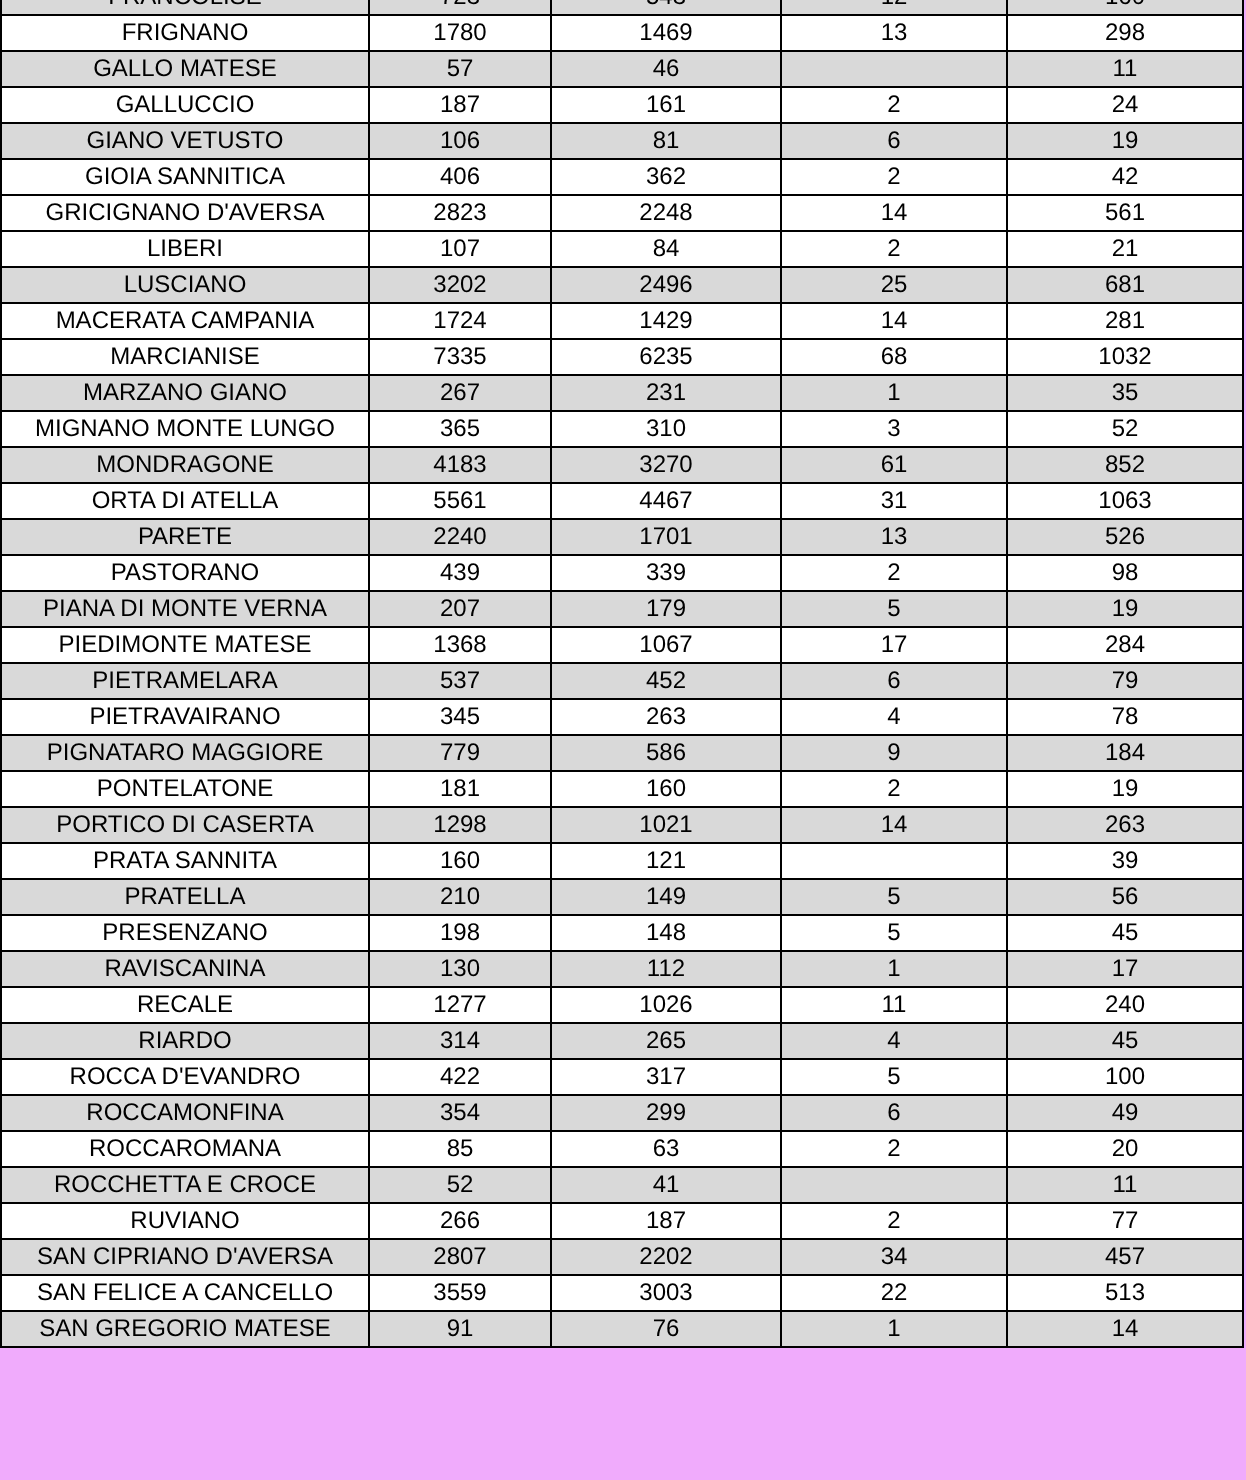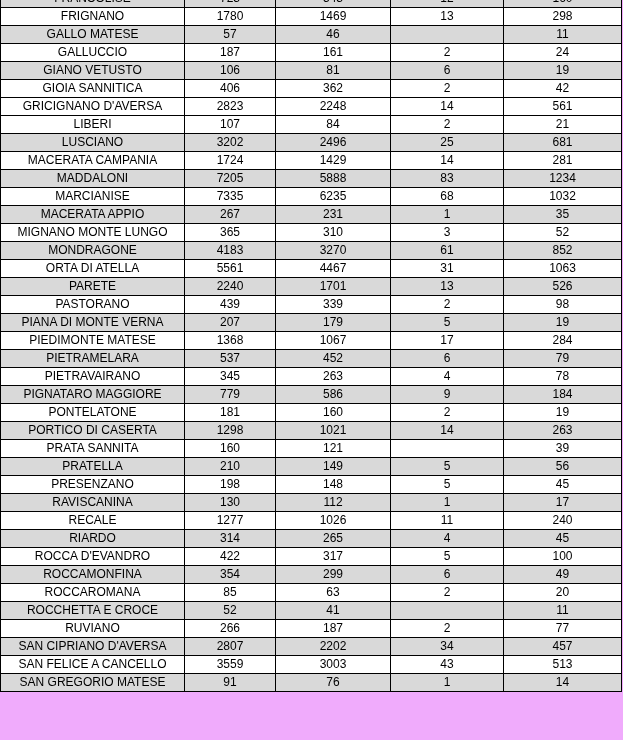--- a/index.html
+++ b/index.html
@@ -120,36 +120,29 @@
           <td>25</td>
           <td>681</td>
         </tr>
         <tr class="plain">
           <td>MACERATA CAMPANIA</td>
           <td>1724</td>
           <td>1429</td>
           <td>14</td>
           <td>281</td>
         </tr>
-        <tr class="shaded">
-          <td>MADDALONI</td>
-          <td>7205</td>
-          <td>5888</td>
-          <td>83</td>
-          <td>1234</td>
-        </tr>
         <tr class="plain">
           <td>MARCIANISE</td>
           <td>7335</td>
           <td>6235</td>
           <td>68</td>
           <td>1032</td>
         </tr>
         <tr class="shaded">
-          <td>MACERATA APPIO</td>
+          <td>MARZANO GIANO</td>
           <td>267</td>
           <td>231</td>
           <td>1</td>
           <td>35</td>
         </tr>
         <tr class="plain">
           <td>MIGNANO MONTE LUNGO</td>
           <td>365</td>
           <td>310</td>
           <td>3</td>
@@ -313,21 +306,21 @@
           <td>SAN CIPRIANO D'AVERSA</td>
           <td>2807</td>
           <td>2202</td>
           <td>34</td>
           <td>457</td>
         </tr>
         <tr class="plain">
           <td>SAN FELICE A CANCELLO</td>
           <td>3559</td>
           <td>3003</td>
-          <td>43</td>
+          <td>22</td>
           <td>513</td>
         </tr>
         <tr class="shaded">
           <td>SAN GREGORIO MATESE</td>
           <td>91</td>
           <td>76</td>
           <td>1</td>
           <td>14</td>
         </tr>
       </tbody>

